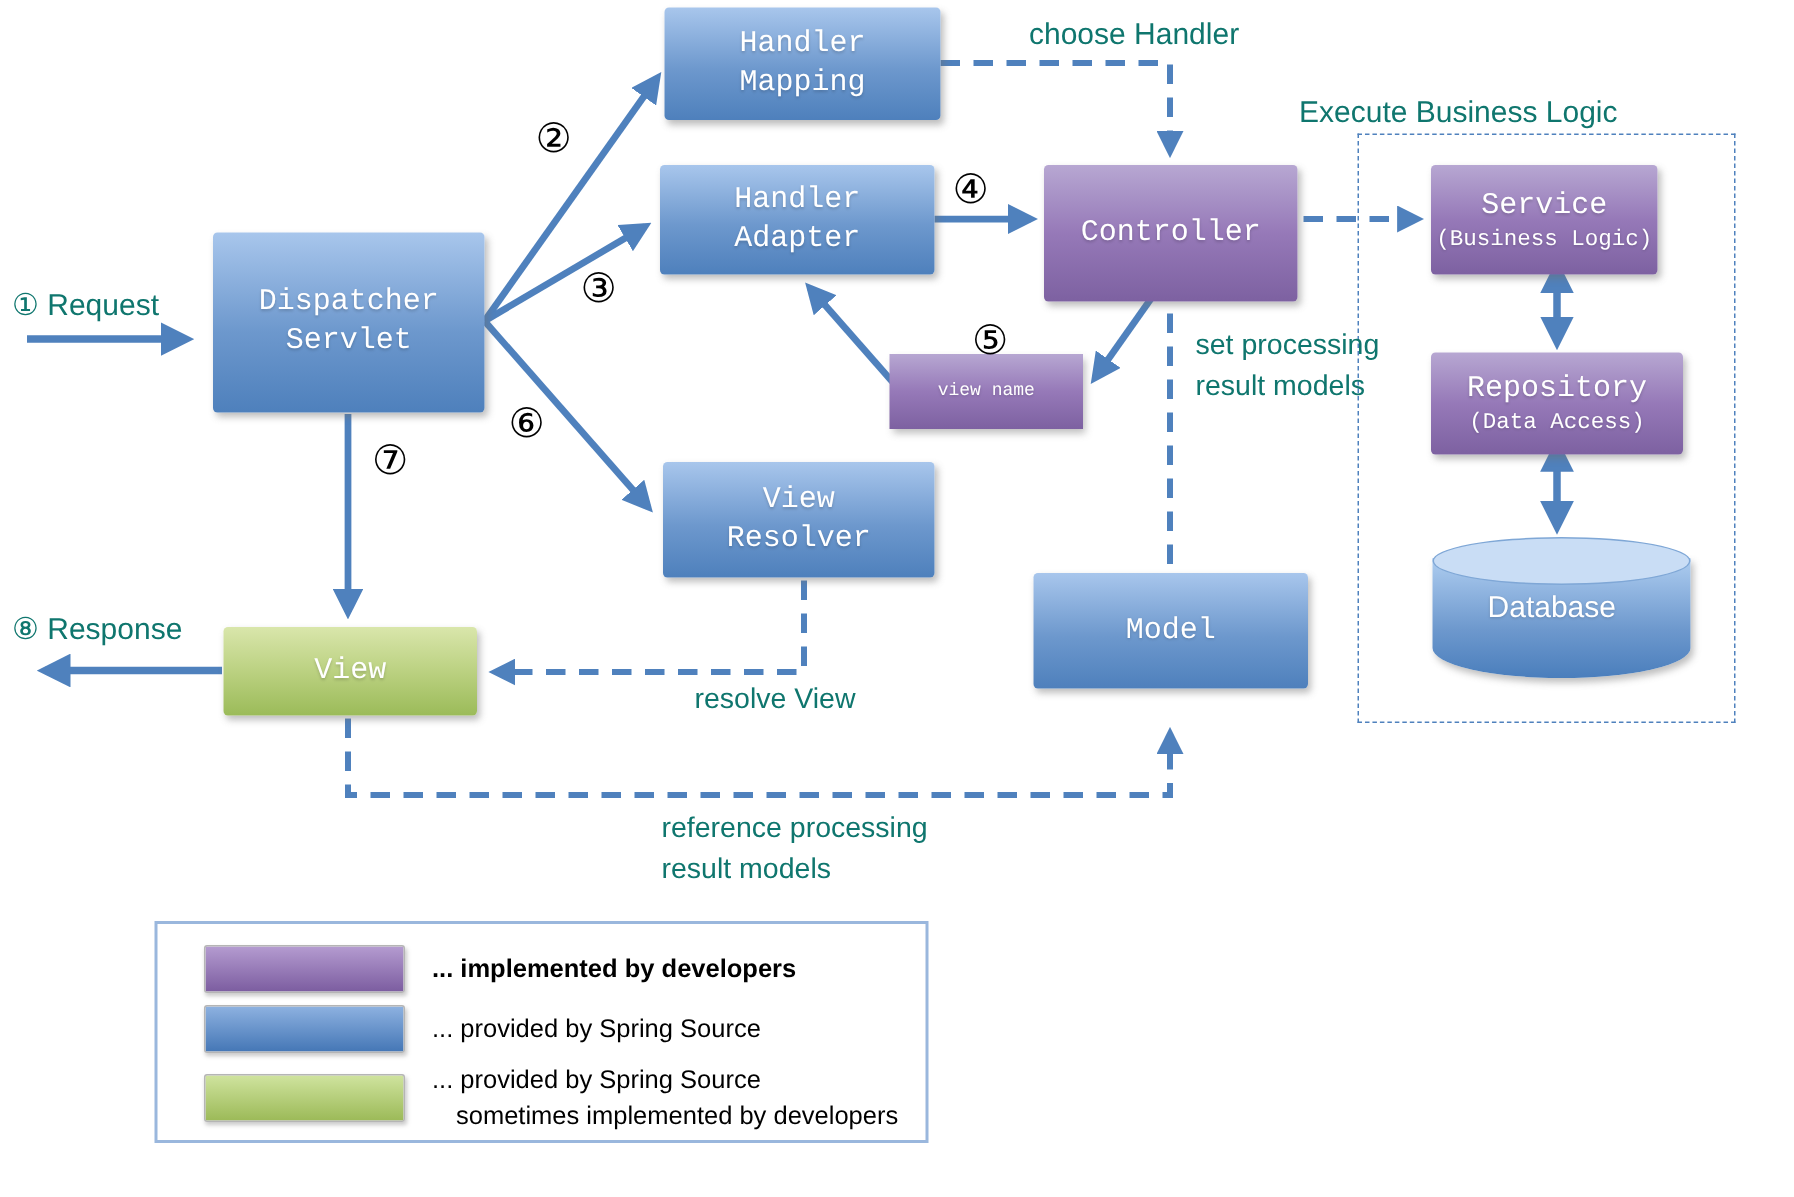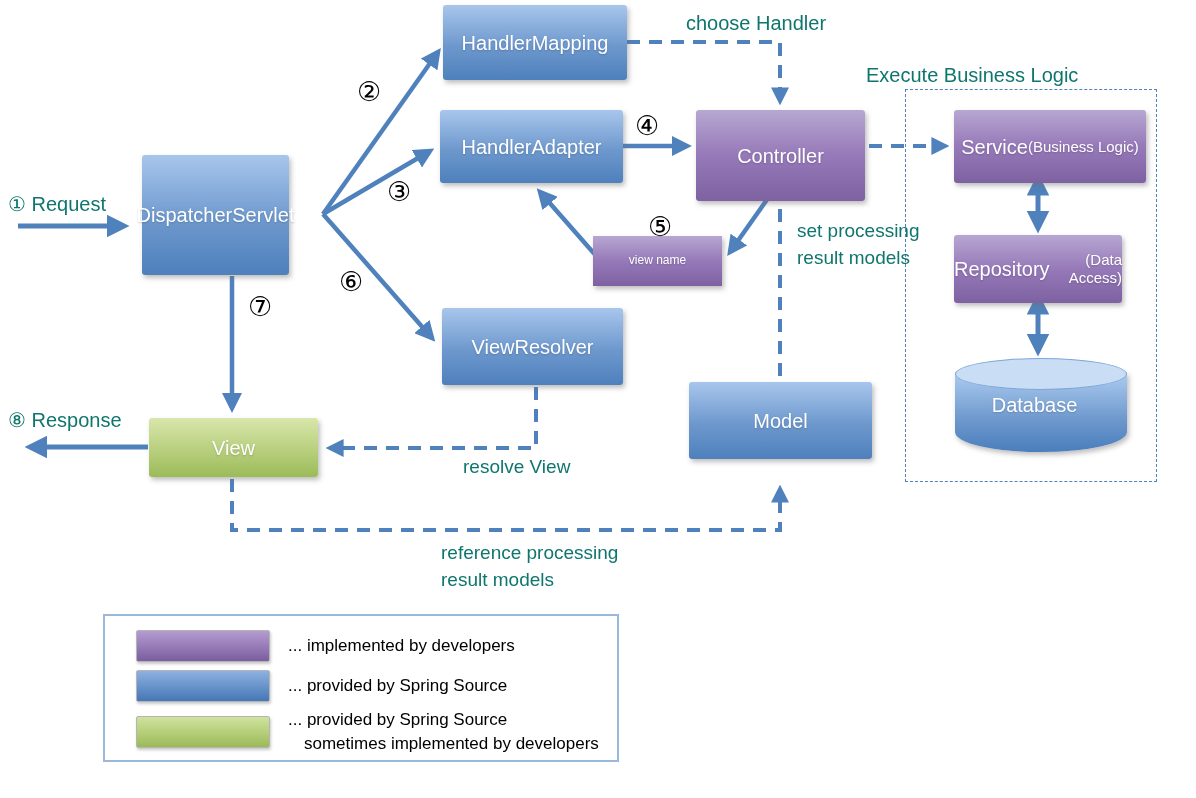--- a/index.html
+++ b/index.html
@@ -2,24 +2,25 @@
 <html><head>
 <meta charset="utf-8">
 <style>
   html,body{margin:0;padding:0;background:#fff;}
   #canvas{
     position:relative;width:1196px;height:798px;background:#ffffff;
     font-family:"Liberation Sans", sans-serif;overflow:hidden;
   }
   svg.connectors{position:absolute;left:0;top:0;pointer-events:none;}
   .box{
-    position:absolute;display:flex;align-items:center;justify-content:center;
-    color:#ffffff;font-size:20px;line-height:1.3;text-align:right;
+    position:absolute;display:flex;flex-direction:column;align-items:center;justify-content:center;
+    color:#ffffff;font-size:20px;line-height:1.3;text-align:left;
     border-radius:3px;box-shadow:2px 3px 5px rgba(110,110,110,.45);
     text-shadow:0 1px 2px rgba(0,0,0,.18);
+    font-family:Liberation Mono, monospace;
   }
   .blue{background:linear-gradient(180deg,#a8c6ec 0%,#6d98cd 55%,#4e80bc 100%);}
   .purple{background:linear-gradient(180deg,#b7a7d2 0%,#9679b8 50%,#7d61a1 100%);}
   .green{background:linear-gradient(180deg,#d9e6ab 0%,#b8cf7d 55%,#9bbb59 100%);}
   .rounded{border-radius:0;font-size:12px;}
   .sub{font-size:15px;line-height:1.2;}
   .edge-label{position:absolute;color:#0f766e;font-size:19px;line-height:27px;white-space:nowrap;}
   .big-label{font-size:20px;}
   .circled{position:absolute;color:#000;font-size:27px;line-height:27px;}
   .dashed-container{
@@ -84,21 +85,21 @@
 
     <path d="M627,42 H780 V101" stroke="#4f81bd" stroke-width="4" fill="none" stroke-dasharray="13 9" marker-end="url(#arr)"></path>
     <path d="M869,146 H945" stroke="#4f81bd" stroke-width="4" fill="none" stroke-dasharray="13 9" marker-end="url(#arr)"></path>
     <path d="M780,187 V396" stroke="#4f81bd" stroke-width="4" fill="none" stroke-dasharray="13 9" marker-end="url(#arr)"></path>
     <path d="M536,387 V448 H330" stroke="#4f81bd" stroke-width="4" fill="none" stroke-dasharray="13 9" marker-end="url(#arr)"></path>
     <path d="M232,479 V530 H780 V489" stroke="#4f81bd" stroke-width="4" fill="none" stroke-dasharray="13 9" marker-end="url(#arr)"></path>
   </svg>
 
   <div class="dashed-container"></div>
 
-  <div class="box blue" style="left:142px;top:155px;width:147px;height:120px;">
+  <div class="box blue" style="left:142px;top:155px;width:181px;height:120px;">
     <div>Dispatcher</div>
     <div>Servlet</div>
   </div>
 
   <div class="box blue" style="left:443px;top:5px;width:184px;height:75px;">
     <div>Handler</div>
     <div>Mapping</div>
   </div>
 
   <div class="box blue" style="left:440px;top:110px;width:183px;height:73px;">
@@ -120,21 +121,21 @@
   </div>
 
   <div class="box green" style="left:149px;top:418px;width:169px;height:59px;">
     <div>View</div>
   </div>
 
   <div class="box blue" style="left:689px;top:382px;width:183px;height:77px;">
     <div>Model</div>
   </div>
 
-  <div class="box purple" style="left:954px;top:110px;width:192px;height:73px;">
+  <div class="box purple" style="left:954px;top:110px;width:151px;height:73px;">
     <div>Service</div>
     <div class="sub">(Business Logic)</div>
   </div>
 
   <div class="box purple" style="left:954px;top:235px;width:168px;height:68px;">
     <div>Repository</div>
     <div class="sub">(Data Access)</div>
   </div>
 
   <div class="cylinder">
@@ -158,21 +159,21 @@
     <div>set processing</div>
     <div>result models</div>
   </div>
   <div class="edge-label" style="left:463px;top:453px;">resolve View</div>
   <div class="edge-label" style="left:441px;top:539px;">
     <div>reference processing</div>
     <div>result models</div>
   </div>
 
   <div class="legend">
-    <div class="legend-row" style="top:14px;">
+    <div class="legend-row" style="top:14px;font-weight:bold;">
       <div class="swatch sw-purple"></div>
       <div class="legend-text">... implemented by developers</div>
     </div>
     <div class="legend-row" style="top:54px;">
       <div class="swatch sw-blue"></div>
       <div class="legend-text">... provided by Spring Source</div>
     </div>
     <div class="legend-row" style="top:92px;">
       <div class="swatch sw-green"></div>
       <div class="legend-text">

